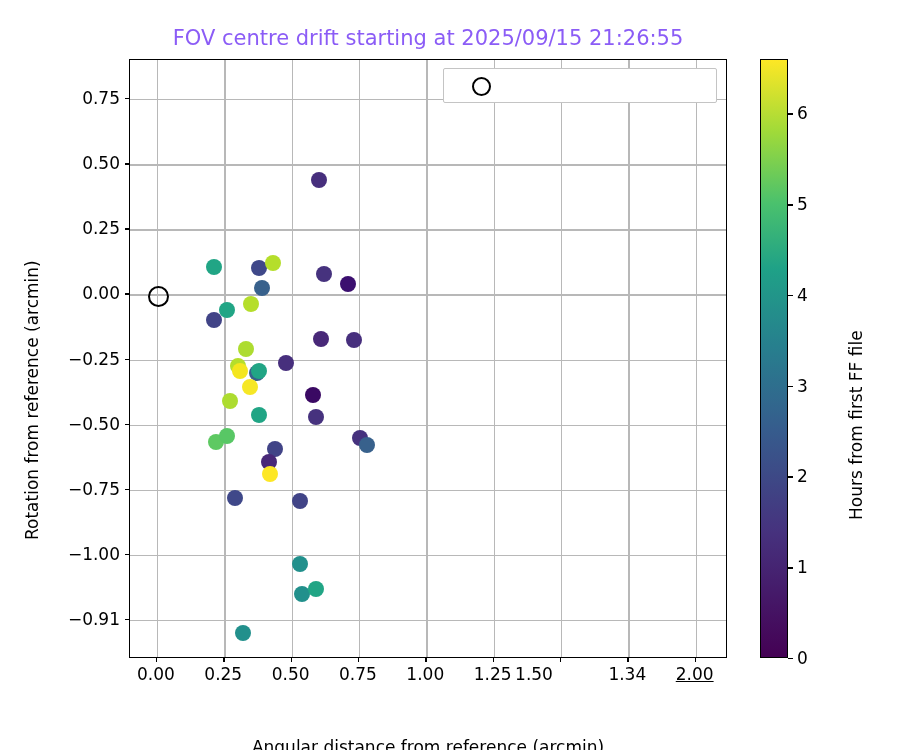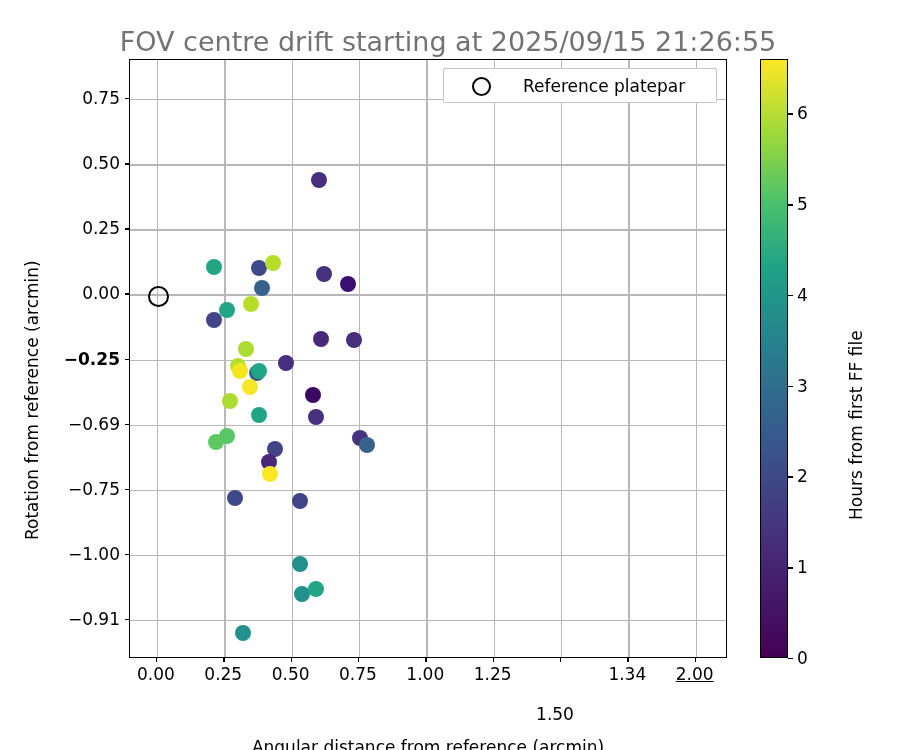--- a/index.html
+++ b/index.html
@@ -1,20 +1,20 @@
 <!DOCTYPE html>
 <html><head>
 <meta charset="utf-8">
 <style>
   html,body{margin:0;padding:0;background:#ffffff;}
   body{width:900px;height:750px;font-family:"DejaVu Sans","Liberation Sans",sans-serif;
        color:#000;overflow:hidden;position:relative;}
   #fig{position:absolute;left:0;top:0;width:900px;height:750px;}
   .txt{position:absolute;white-space:nowrap;}
-  #title{left:0;top:26px;width:856px;text-align:center;font-size:27px;color:#737373;padding-left:20px;}
+  #title{left:0;top:26px;width:856px;text-align:center;font-size:21px;color:#8b5cf6;}
   #plot{position:absolute;left:129px;top:59px;width:598px;height:599px;
         border:1.5px solid #000;box-sizing:border-box;background:#fff;overflow:hidden;}
   .gl{position:absolute;background:#b8b8b8;}
   .glv{width:1.4px;top:0;bottom:0;}
   .glh{height:1.4px;left:0;right:0;}
   .pt{position:absolute;width:16px;height:16px;border-radius:50%;
       margin-left:-8px;margin-top:-8px;}
   .refpt{position:absolute;width:17px;height:17px;border-radius:50%;
       margin-left:-8.5px;margin-top:-8.5px;border:2px solid #000;background:transparent;}
   .tickv{position:absolute;background:#000;width:1.4px;height:4px;}
@@ -109,51 +109,50 @@
       <div class="xtl" style="left: 223.279px;">0.25</div>
       <div class="tickv" style="left: 290.622px; top: 658px;"></div>
       <div class="xtl" style="left: 290.622px;">0.50</div>
       <div class="tickv" style="left: 357.964px; top: 658px;"></div>
       <div class="xtl" style="left: 357.964px;">0.75</div>
       <div class="tickv" style="left: 425.306px; top: 658px;"></div>
       <div class="xtl" style="left: 425.306px;">1.00</div>
       <div class="tickv" style="left: 492.649px; top: 658px;"></div>
       <div class="xtl" style="left: 492.649px;">1.25</div>
       <div class="tickv" style="left: 559.991px; top: 658px;"></div>
-      <div class="xtl" style="left: 555px; margin-top: 40px;">1.50</div>
+      <div class="xtl" style="left: 534px;">1.50</div>
       <div class="tickv" style="left: 627.333px; top: 658px;"></div>
       <div class="xtl" style="left: 627.333px;">1.34</div>
       <div class="tickv" style="left: 694.676px; top: 658px;"></div>
       <div class="xtl" style="left: 694.676px; text-decoration: underline;">2.00</div>
       <div class="tickh" style="top: 98.0652px; left: 125px;"></div>
       <div class="ytl" style="top: 98.0652px; left: 40px; width: 80px;">0.75</div>
       <div class="tickh" style="top: 163.174px; left: 125px;"></div>
       <div class="ytl" style="top: 163.174px; left: 40px; width: 80px;">0.50</div>
       <div class="tickh" style="top: 228.283px; left: 125px;"></div>
       <div class="ytl" style="top: 228.283px; left: 40px; width: 80px;">0.25</div>
       <div class="tickh" style="top: 293.391px; left: 125px;"></div>
       <div class="ytl" style="top: 293.391px; left: 40px; width: 80px;">0.00</div>
       <div class="tickh" style="top: 358.5px; left: 125px;"></div>
-      <div class="ytl" style="top: 358.5px; left: 40px; width: 80px; font-weight: bold;">−0.25</div>
+      <div class="ytl" style="top: 358.5px; left: 40px; width: 80px;">−0.25</div>
       <div class="tickh" style="top: 423.609px; left: 125px;"></div>
-      <div class="ytl" style="top: 423.609px; left: 40px; width: 80px;">−0.69</div>
+      <div class="ytl" style="top: 423.609px; left: 40px; width: 80px;">−0.50</div>
       <div class="tickh" style="top: 488.717px; left: 125px;"></div>
       <div class="ytl" style="top: 488.717px; left: 40px; width: 80px;">−0.75</div>
       <div class="tickh" style="top: 553.826px; left: 125px;"></div>
       <div class="ytl" style="top: 553.826px; left: 40px; width: 80px;">−1.00</div>
       <div class="tickh" style="top: 618.935px; left: 125px;"></div>
       <div class="ytl" style="top: 618.935px; left: 40px; width: 80px;">−0.91</div>
     </div>
 
   <div class="txt" id="xlabel">Angular distance from reference (arcmin)</div>
   <div class="txt" id="ylabel">Rotation from reference (arcmin)</div>
 
   <div id="legend">
     <div id="legmark"></div>
-    <div class="txt" id="legtext">Reference platepar</div>
   </div>
 
   <div id="cbar"></div>
   <div id="cbar-ticks">
       <div class="cbt" style="top: 658px;"></div>
       <div class="cbl" style="top: 658px;">0</div>
       <div class="cbt" style="top: 567.242px;"></div>
       <div class="cbl" style="top: 567.242px;">1</div>
       <div class="cbt" style="top: 476.485px;"></div>
       <div class="cbl" style="top: 476.485px;">2</div>

